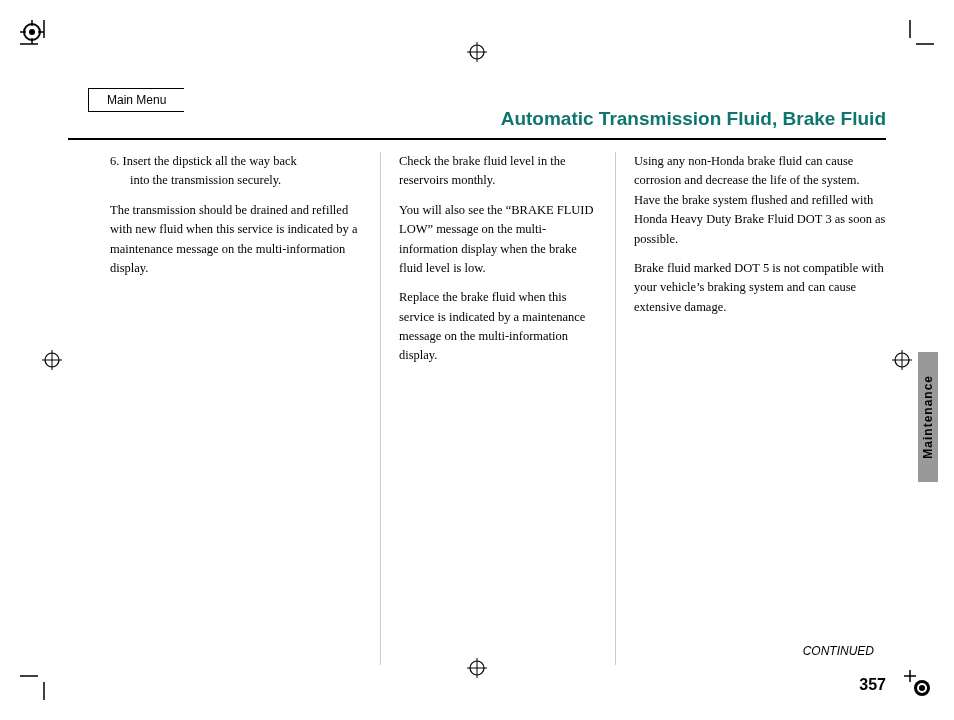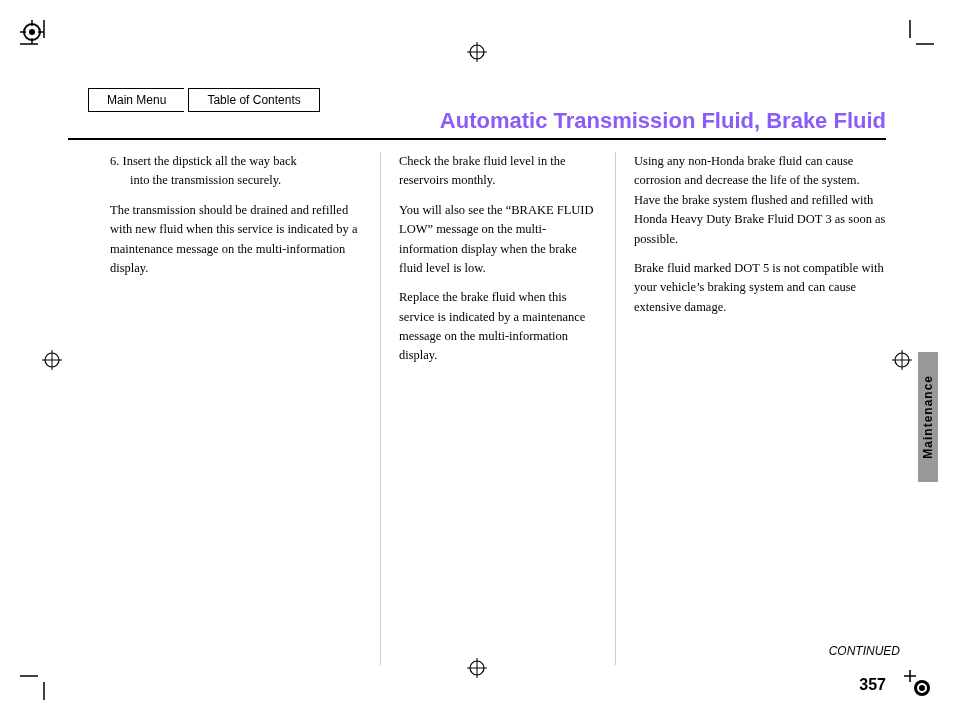--- a/index.html
+++ b/index.html
@@ -69,24 +69,24 @@
     }
     .nav-button:first-child {
       border-right: none;
     }
 
     
     .page-title {
       position: absolute;
       top: 108px;
       right: 68px;
-      font-size: 22px;
+      font-size: 19px;
       font-weight: bold;
       font-family: Arial, sans-serif;
-      color: #8b5cf6;
+      color: #0f766e;
     }
 
     
     .hr-top {
       position: absolute;
       top: 138px;
       left: 68px;
       right: 68px;
       height: 2px;
       background: #000;
@@ -171,21 +171,21 @@
       font-weight: bold;
       color: #000;
       letter-spacing: 1px;
       white-space: nowrap;
     }
 
     
     .continued-text {
       position: absolute;
       bottom: 62px;
-      right: 54px;
+      right: 80px;
       font-style: italic;
       font-family: Arial, sans-serif;
       font-size: 12px;
       color: #000;
     }
 
     .page-number {
       position: absolute;
       bottom: 26px;
       right: 68px;
@@ -265,21 +265,20 @@
   <div class="reg-mark reg-right">
     <svg viewBox="0 0 20 20" xmlns="http://www.w3.org/2000/svg">
       <circle cx="10" cy="10" r="7" fill="none" stroke="#000" stroke-width="1.2"></circle>
       <line x1="10" y1="0" x2="10" y2="20" stroke="#000" stroke-width="1"></line>
       <line x1="0" y1="10" x2="20" y2="10" stroke="#000" stroke-width="1"></line>
     </svg>
   </div>
 
   <div class="nav-buttons">
     <a class="nav-button">Main Menu</a>
-    <a class="nav-button">Table of Contents</a>
   </div>
 
   <div class="page-title">Automatic Transmission Fluid, Brake Fluid</div>
 
   <div class="hr-top"></div>
 
   <div class="content-area">
 
     <div class="col-left">
       <div class="col-text">

